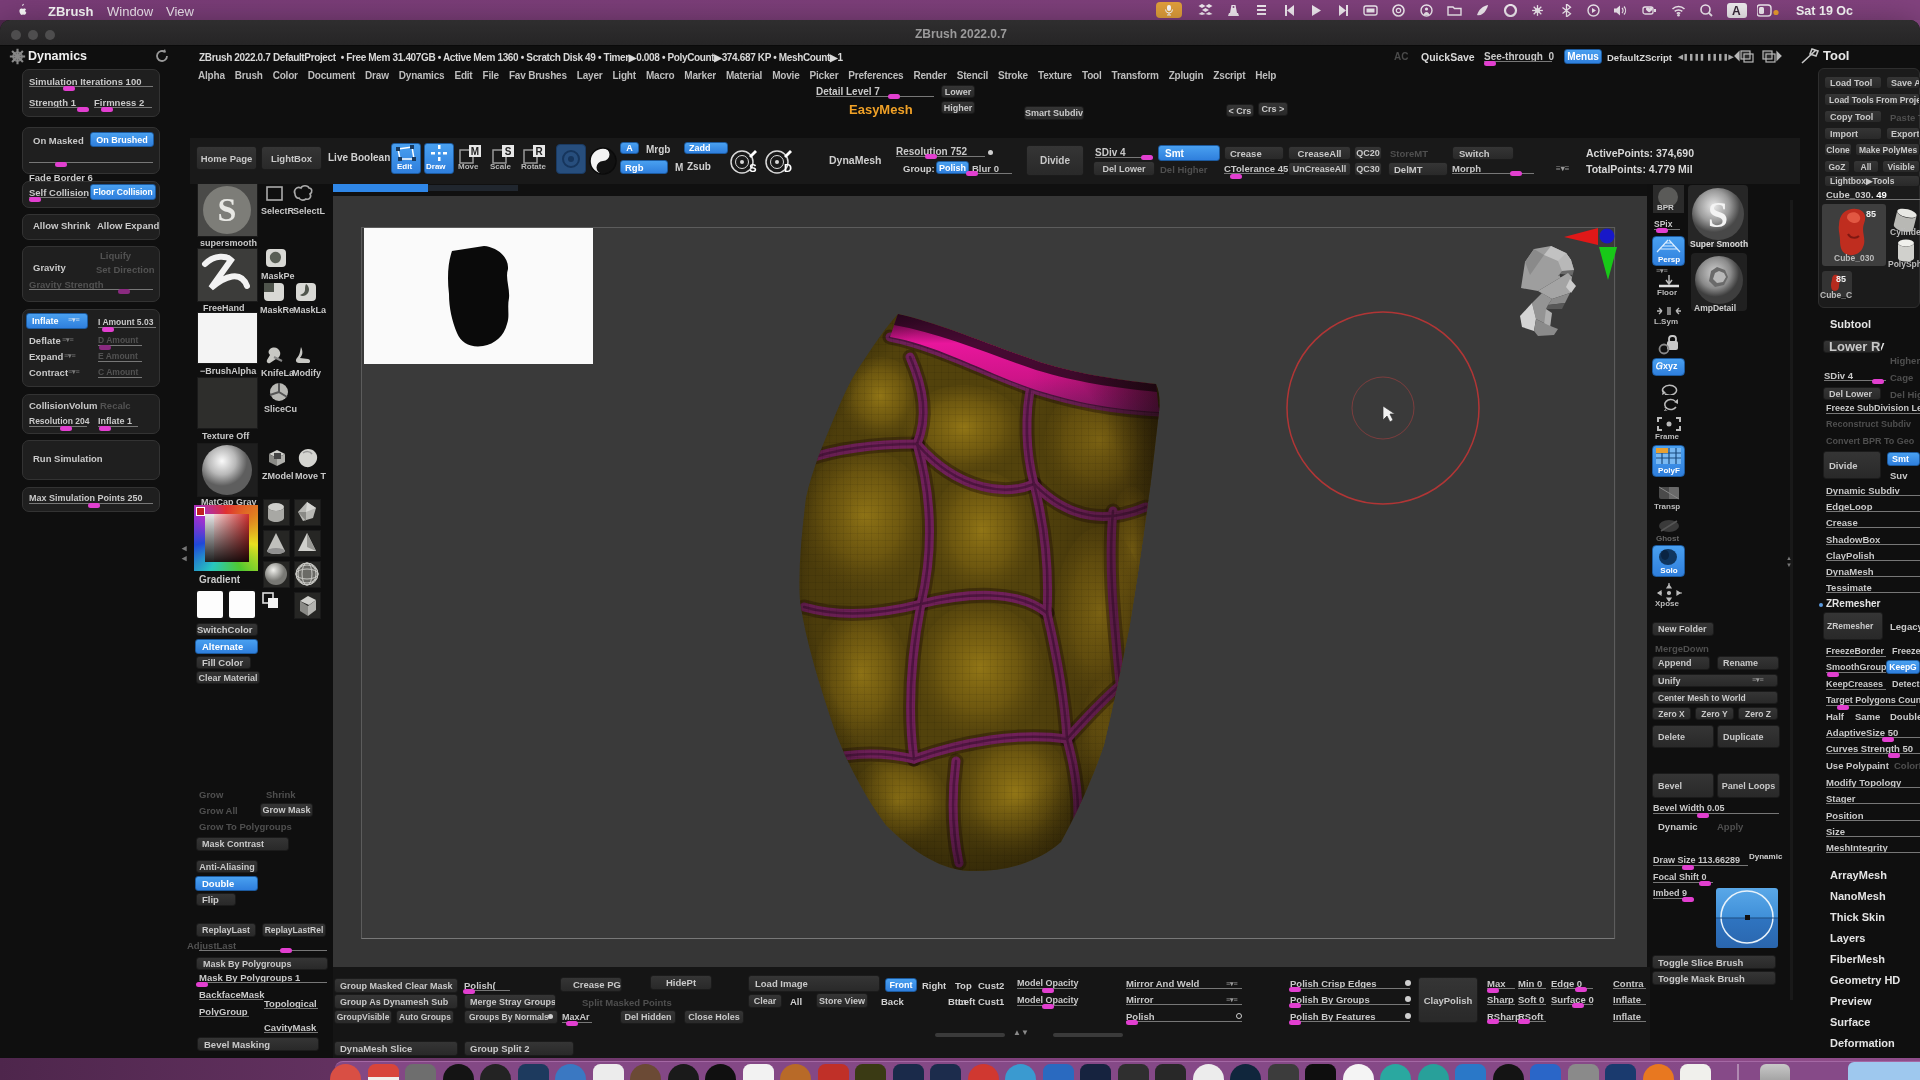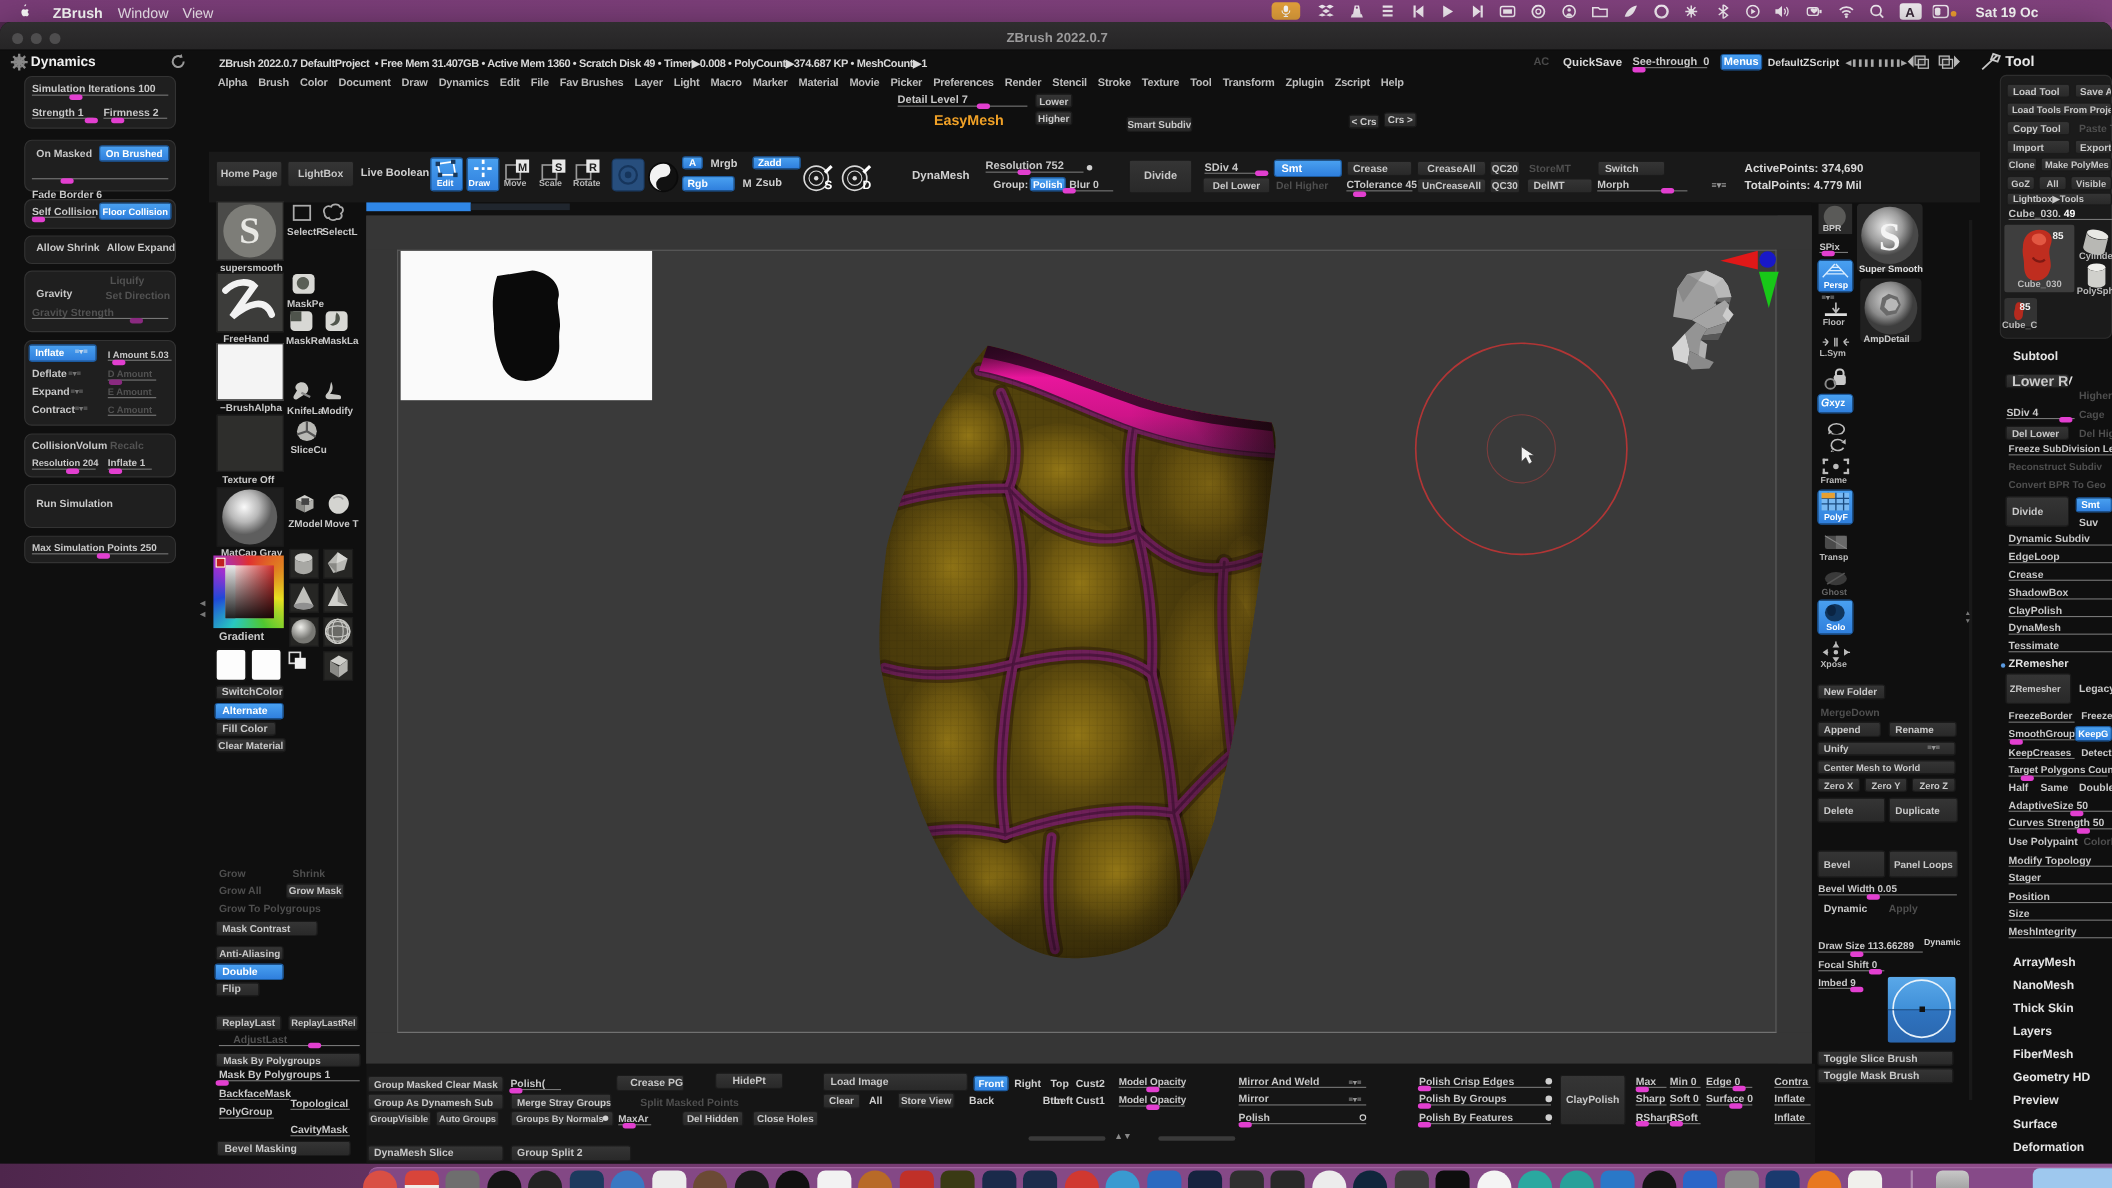--- a/index.html
+++ b/index.html
@@ -499,36 +499,36 @@
         <ellipse cx="13" cy="13" rx="11" ry="5"></ellipse>
         <ellipse cx="13" cy="13" rx="11" ry="9"></ellipse>
       </g>
     </svg>
 <div class="th" style="left:294px;top:592px;width:27px;height:27px;background:#262624"></div>
 <svg class="a" style="left:294px;top:592px" width="27" height="27" viewBox="0 0 27 27">
       <path d="M6 9l8-5 8 4-7 5z" fill="#d0d0cc"></path>
       <path d="M6 9v10l8 5V14z" fill="#8a8a86"></path>
       <path d="M22 8v10l-8 6V14z" fill="#b4b4b0"></path>
     </svg>
-<div class="b" style="left:196px;top:623px;width:62px;height:13px;line-height:12px;font-size:9.5px;text-align:right;">SwitchColor</div>
+<div class="b" style="left:196px;top:623px;width:62px;height:13px;line-height:12px;font-size:9.5px;text-align:left;">SwitchColor</div>
 <div class="b bb" style="left:195px;top:639px;width:63px;height:15px;line-height:14px;font-size:9.5px;text-align:left;padding-left:6px;">Alternate</div>
 <div class="b" style="left:196px;top:656px;width:55px;height:13px;line-height:12px;font-size:9.5px;text-align:left;padding-left:5px;">Fill Color</div>
 <div class="b" style="left:196px;top:671px;width:64px;height:13px;line-height:12px;font-size:9px;text-align:center;">Clear Material</div>
 <div class="t" style="left:199px;top:789px;font-size:9.5px;color:#4f4f4f;">Grow</div>
 <div class="t" style="left:266px;top:789px;font-size:9.5px;color:#4f4f4f;">Shrink</div>
 <div class="t" style="left:199px;top:805px;font-size:9.5px;color:#4f4f4f;">Grow All</div>
 <div class="b" style="left:260px;top:803px;width:53px;height:14px;line-height:13px;font-size:9px;text-align:center;">Grow Mask</div>
 <div class="t" style="left:199px;top:821px;font-size:9.5px;color:#4f4f4f;">Grow To Polygroups</div>
 <div class="b" style="left:196px;top:837px;width:93px;height:14px;line-height:13px;font-size:9px;text-align:left;padding-left:5px;">Mask Contrast</div>
 <div class="b" style="left:196px;top:860px;width:62px;height:13px;line-height:12px;font-size:9px;text-align:center;">Anti-Aliasing</div>
 <div class="b bb" style="left:195px;top:876px;width:63px;height:15px;line-height:14px;font-size:9.5px;text-align:left;padding-left:6px;">Double</div>
 <div class="b" style="left:196px;top:893px;width:40px;height:13px;line-height:12px;font-size:9.5px;text-align:left;padding-left:5px;">Flip</div>
 <div class="b" style="left:196px;top:923px;width:60px;height:14px;line-height:13px;font-size:9px;text-align:center;">ReplayLast</div>
 <div class="b" style="left:262px;top:923px;width:64px;height:14px;line-height:13px;font-size:8.5px;text-align:center;">ReplayLastRel</div>
-<div class="t" style="left:212px;top:940px;font-size:9.5px;color:#525252;">AdjustLast</div>
+<div class="t" style="left:187px;top:940px;font-size:9.5px;color:#525252;">AdjustLast</div>
 <div class="sl" style="left:199px;top:950px;width:128px;"></div>
 <div class="mg" style="left:280px;top:948px;width:12px;"></div>
 <div class="b" style="left:196px;top:957px;width:132px;height:13px;line-height:12px;font-size:9px;text-align:left;padding-left:6px;">Mask By Polygroups</div>
 <div class="t" style="left:199px;top:972px;font-size:9.5px;color:#c9c9c9;">Mask By Polygroups 1</div>
 <div class="sl" style="left:199px;top:982px;width:128px;"></div>
 <div class="mg" style="left:196px;top:982px;width:12px;"></div>
 <div class="t" style="left:199px;top:989px;font-size:9.5px;color:#c9c9c9;">BackfaceMask</div>
 <div class="sl" style="left:199px;top:999px;width:64px;"></div>
 <div class="t" style="left:264px;top:998px;font-size:9.5px;color:#c9c9c9;">Topological</div>
 <div class="sl" style="left:264px;top:1008px;width:54px;"></div>

